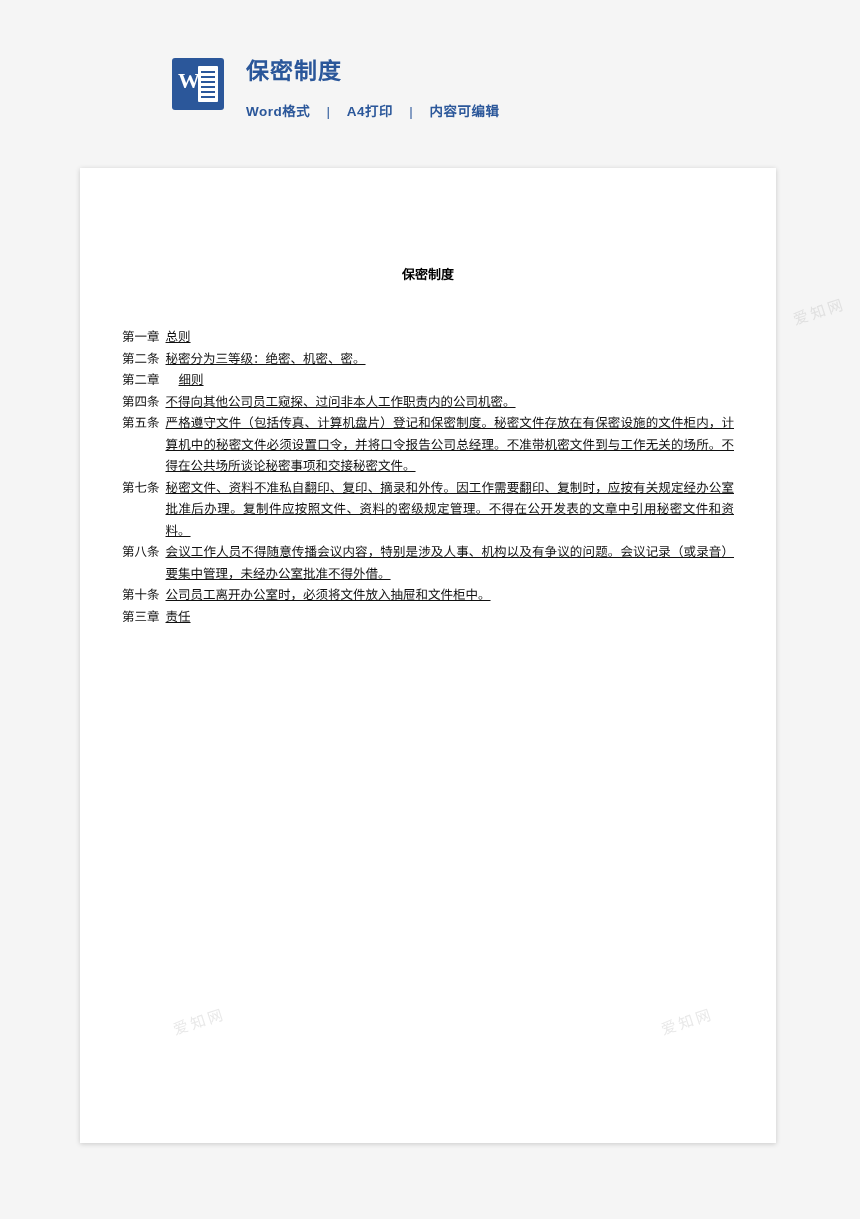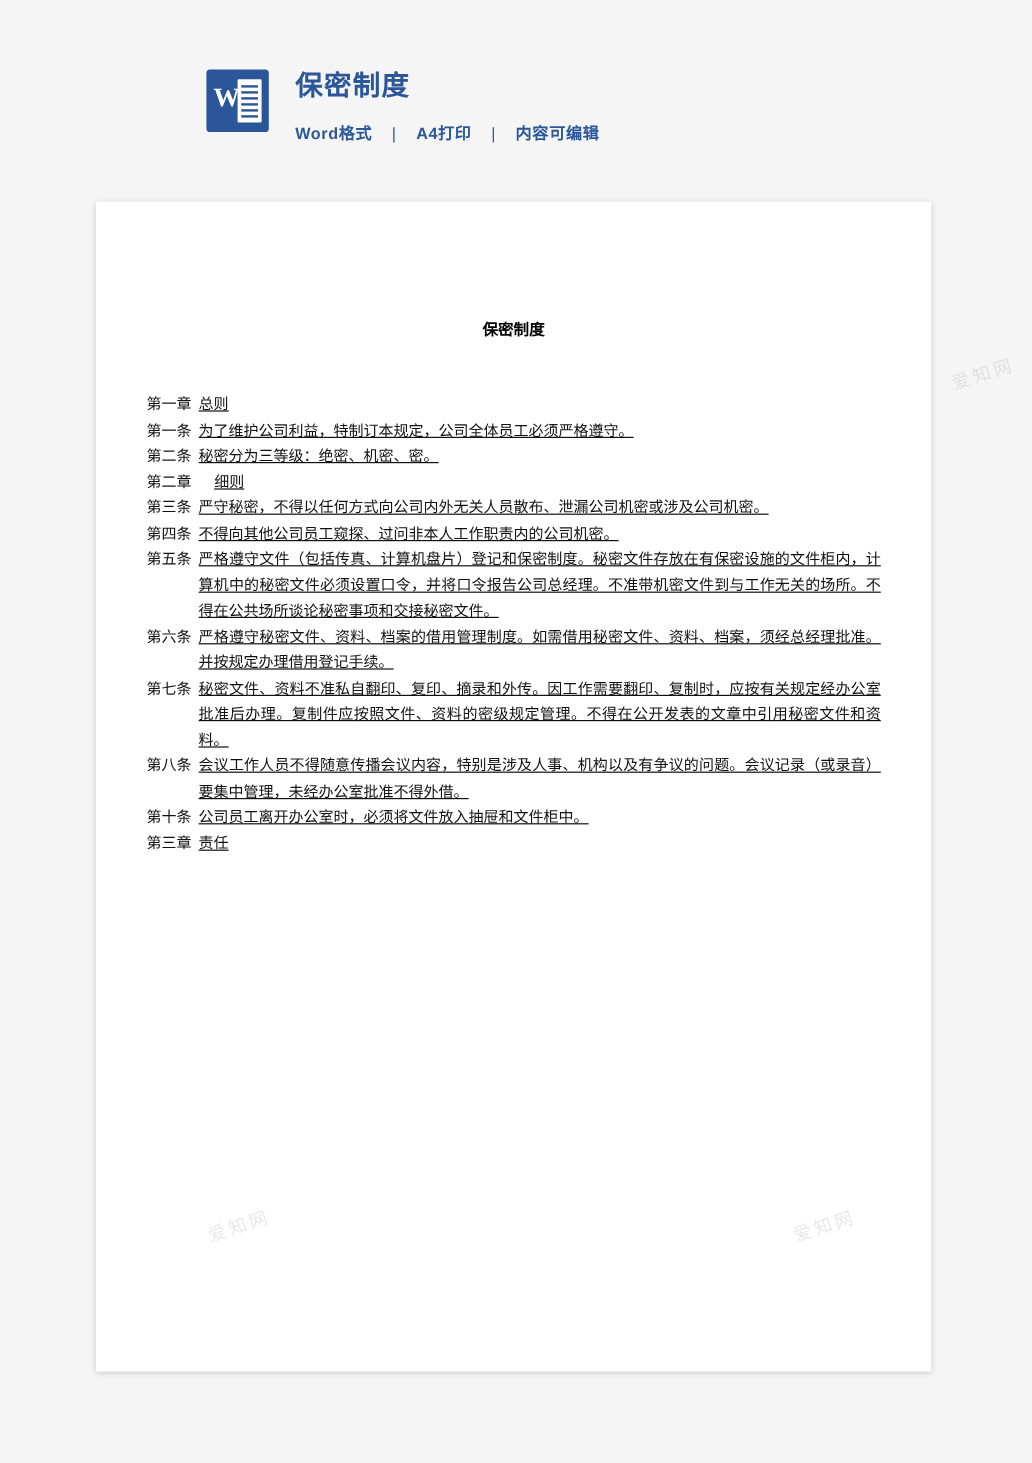--- a/index.html
+++ b/index.html
@@ -182,46 +182,34 @@
 <div class="page">
   <div class="page-inner">
     <div class="page-title">保密制度</div>
     <div class="body-text">
 
       <div class="para">
         <span class="lbl">第一章</span>
         <span class="txt" style="flex: 0 0 auto;">总则</span>
       </div>
       <div class="para">
-        <span class="lbl">第一条</span>
-        <span class="txt">为了维护公司利益，特制订本规定，公司全体员工必须严格遵守。</span>
-      </div>
-      <div class="para">
         <span class="lbl">第二条</span>
         <span class="txt">秘密分为三等级：绝密、机密、密。</span>
       </div>
       <div class="para">
         <span class="lbl">第二章</span>
         <span class="txt" style="flex: 0 0 auto; margin-left: 13px;">细则</span>
       </div>
       <div class="para">
-        <span class="lbl">第三条</span>
-        <span class="txt">严守秘密，不得以任何方式向公司内外无关人员散布、泄漏公司机密或涉及公司机密。</span>
-      </div>
-      <div class="para">
         <span class="lbl">第四条</span>
         <span class="txt">不得向其他公司员工窥探、过问非本人工作职责内的公司机密。</span>
       </div>
       <div class="para">
         <span class="lbl">第五条</span>
         <span class="txt">严格遵守文件（包括传真、计算机盘片）登记和保密制度。秘密文件存放在有保密设施的文件柜内，计算机中的秘密文件必须设置口令，并将口令报告公司总经理。不准带机密文件到与工作无关的场所。不得在公共场所谈论秘密事项和交接秘密文件。</span>
-      </div>
-      <div class="para">
-        <span class="lbl">第六条</span>
-        <span class="txt">严格遵守秘密文件、资料、档案的借用管理制度。如需借用秘密文件、资料、档案，须经总经理批准。并按规定办理借用登记手续。</span>
       </div>
       <div class="para">
         <span class="lbl">第七条</span>
         <span class="txt">秘密文件、资料不准私自翻印、复印、摘录和外传。因工作需要翻印、复制时，应按有关规定经办公室批准后办理。复制件应按照文件、资料的密级规定管理。不得在公开发表的文章中引用秘密文件和资料。</span>
       </div>
       <div class="para">
         <span class="lbl">第八条</span>
         <span class="txt">会议工作人员不得随意传播会议内容，特别是涉及人事、机构以及有争议的问题。会议记录（或录音）要集中管理，未经办公室批准不得外借。</span>
       </div>
       <div class="para">

